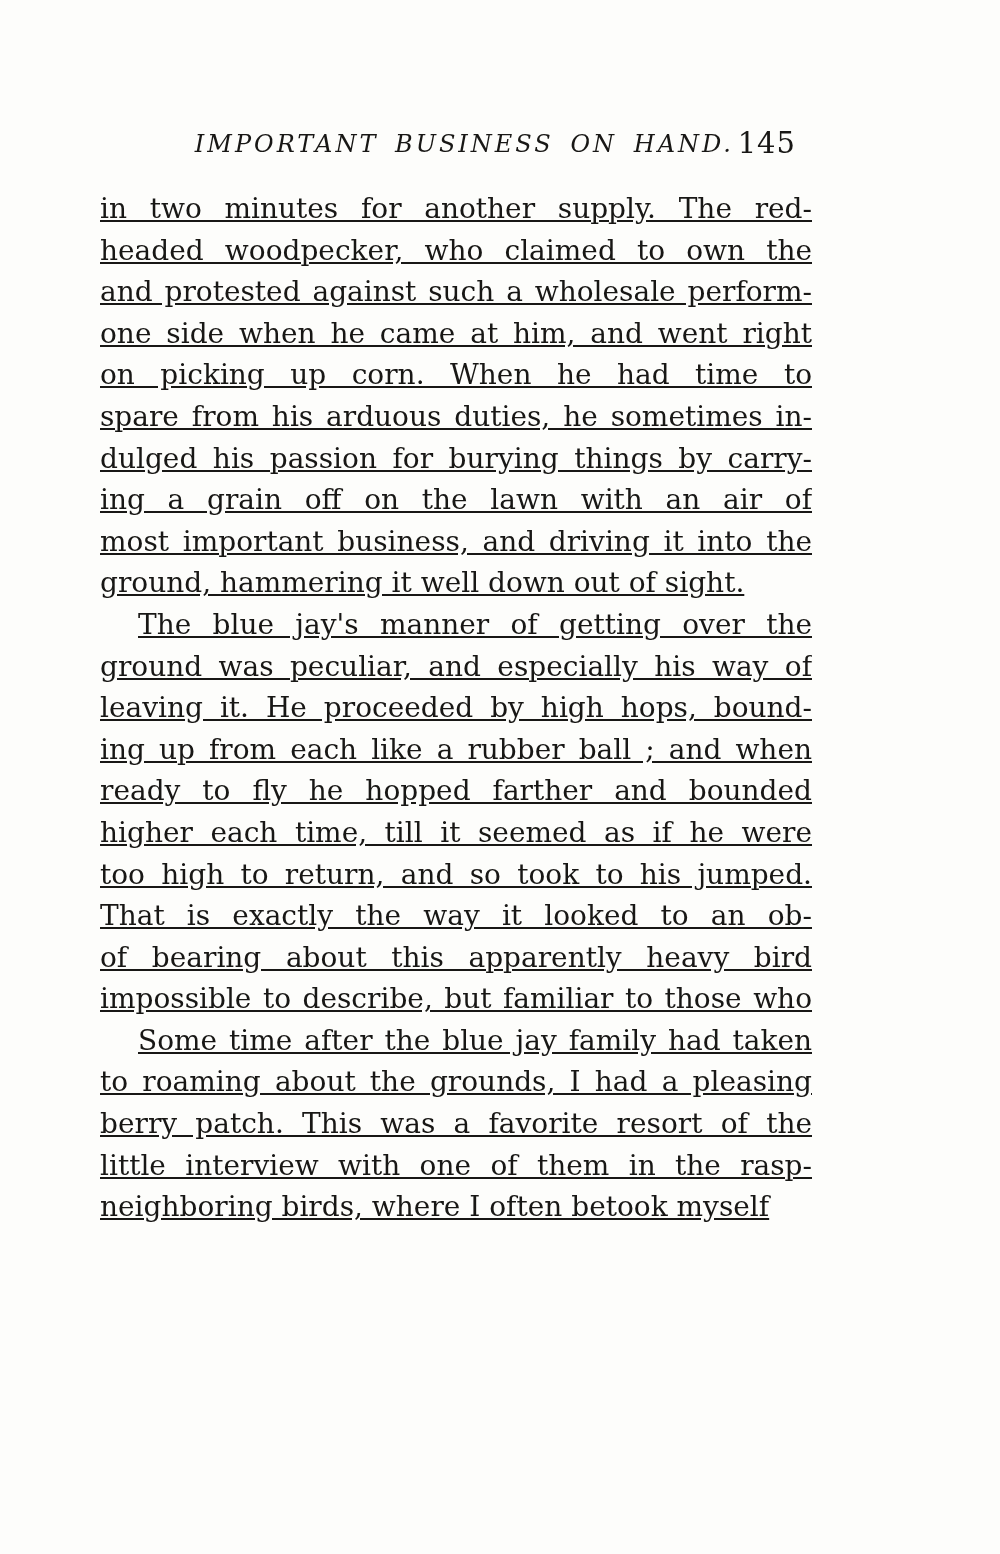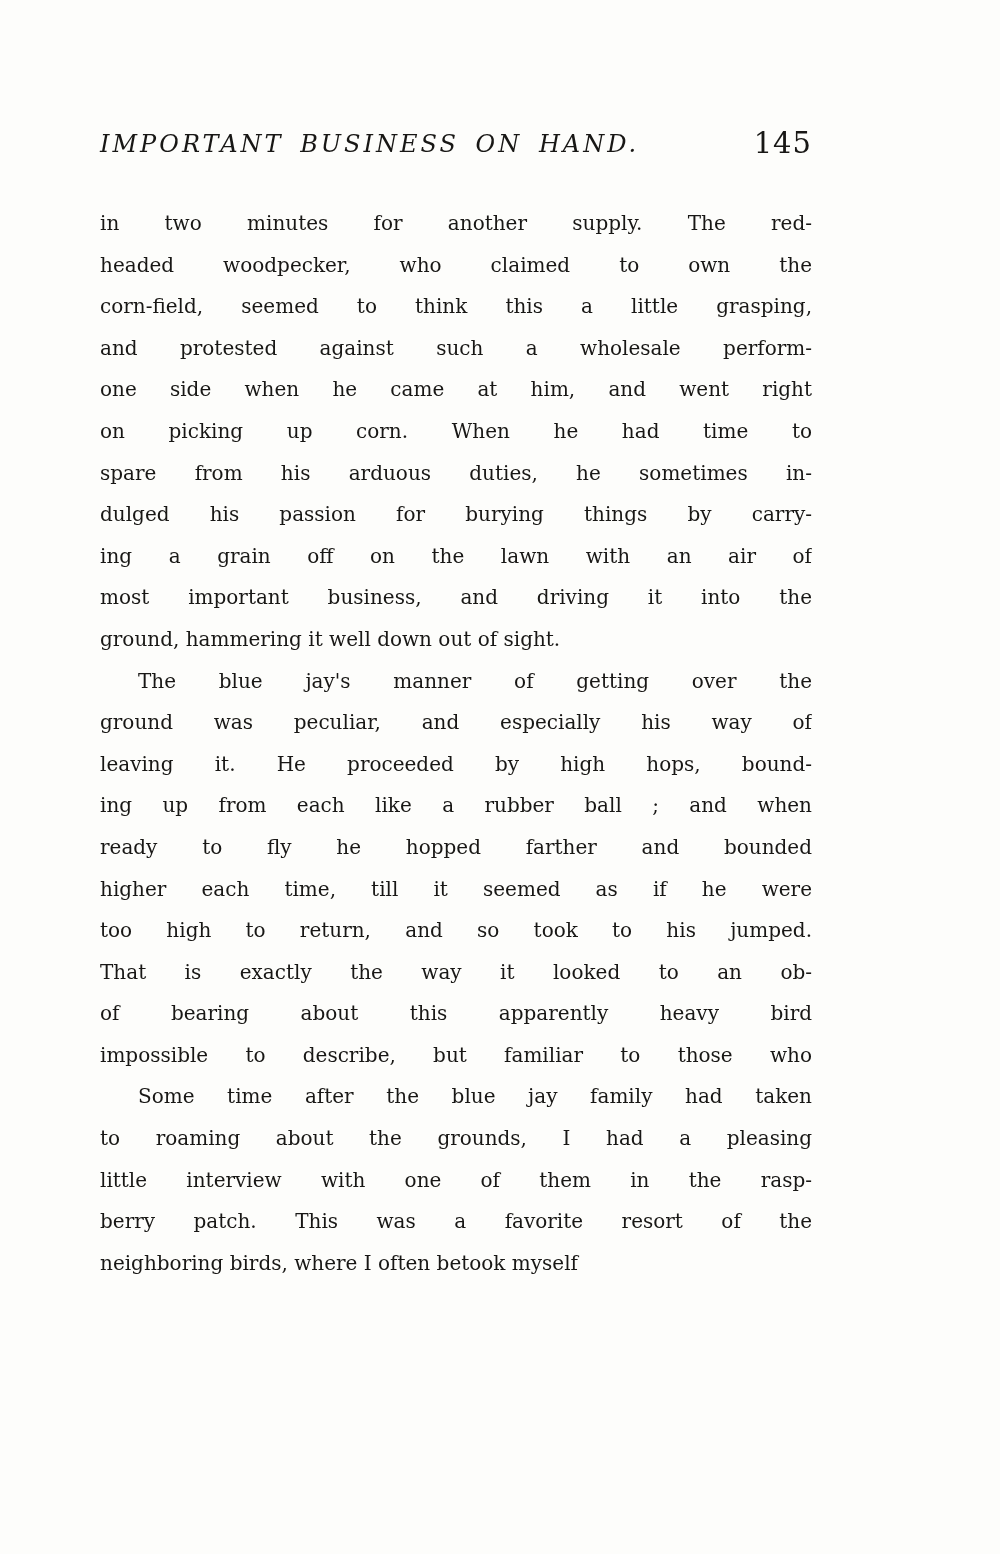--- a/index.html
+++ b/index.html
@@ -23,39 +23,40 @@
   }
   .header {
     position: relative;
     margin-top: 126px;
     height: 40px;
   }
   .running-head {
     position: absolute;
     left: 0;
     right: 78px;
-    text-align: left;
+    text-align: right;
     font-style: italic;
     font-size: 24px;
     letter-spacing: 3px;
     word-spacing: 6px;
     white-space: nowrap;
     top: 4px;
   }
   .page-number {
     position: absolute;
-    right: 0;
+    right: 16px;
     top: 0;
     font-size: 29px;
     font-style: normal;
     letter-spacing: 1px;
   }
   .body-text {
-    margin-top: 37px;
-    font-size: 20px;
+    margin-top: 22px;
+    font-size: 28px;
+    text-decoration: underline;
   }
   .line {
     line-height: 41.6px;
     height: 41.6px;
     text-align: justify;
     text-align-last: justify;
     white-space: normal;
     overflow: hidden;
   }
   .line.last {
@@ -69,38 +70,37 @@
 <body>
 
 <div class="page">
   <div class="header">
     <div class="running-head">IMPORTANT BUSINESS ON HAND.</div>
     <div class="page-number">145</div>
   </div>
   <div class="body-text">
       <div class="line">in two minutes for another supply. The red-</div>
       <div class="line">headed woodpecker, who claimed to own the</div>
-      <div class="line">corn-field, seemed to think this a little grasping,</div>
       <div class="line">and protested against such a wholesale perform-</div>
       <div class="line">one side when he came at him, and went right</div>
       <div class="line">on picking up corn. When he had time to</div>
       <div class="line">spare from his arduous duties, he sometimes in-</div>
       <div class="line">dulged his passion for burying things by carry-</div>
       <div class="line">ing a grain off on the lawn with an air of</div>
       <div class="line">most important business, and driving it into the</div>
       <div class="line last">ground, hammering it well down out of sight.</div>
       <div class="line indent">The blue jay's manner of getting over the</div>
       <div class="line">ground was peculiar, and especially his way of</div>
       <div class="line">leaving it. He proceeded by high hops, bound-</div>
       <div class="line">ing up from each like a rubber ball ; and when</div>
       <div class="line">ready to fly he hopped farther and bounded</div>
       <div class="line">higher each time, till it seemed as if he were</div>
       <div class="line">too high to return, and so took to his jumped.</div>
       <div class="line">That is exactly the way it looked to an ob-</div>
       <div class="line">of bearing about this apparently heavy bird</div>
       <div class="line">impossible to describe, but familiar to those who</div>
       <div class="line indent">Some time after the blue jay family had taken</div>
       <div class="line">to roaming about the grounds, I had a pleasing</div>
+      <div class="line">berry patch. This was a favorite resort of the</div>
       <div class="line">little interview with one of them in the rasp-</div>
-      <div class="line">berry patch. This was a favorite resort of the</div>
       <div class="line last">neighboring birds, where I often betook myself</div>
     </div>
 </div>
 
 </body></html>

